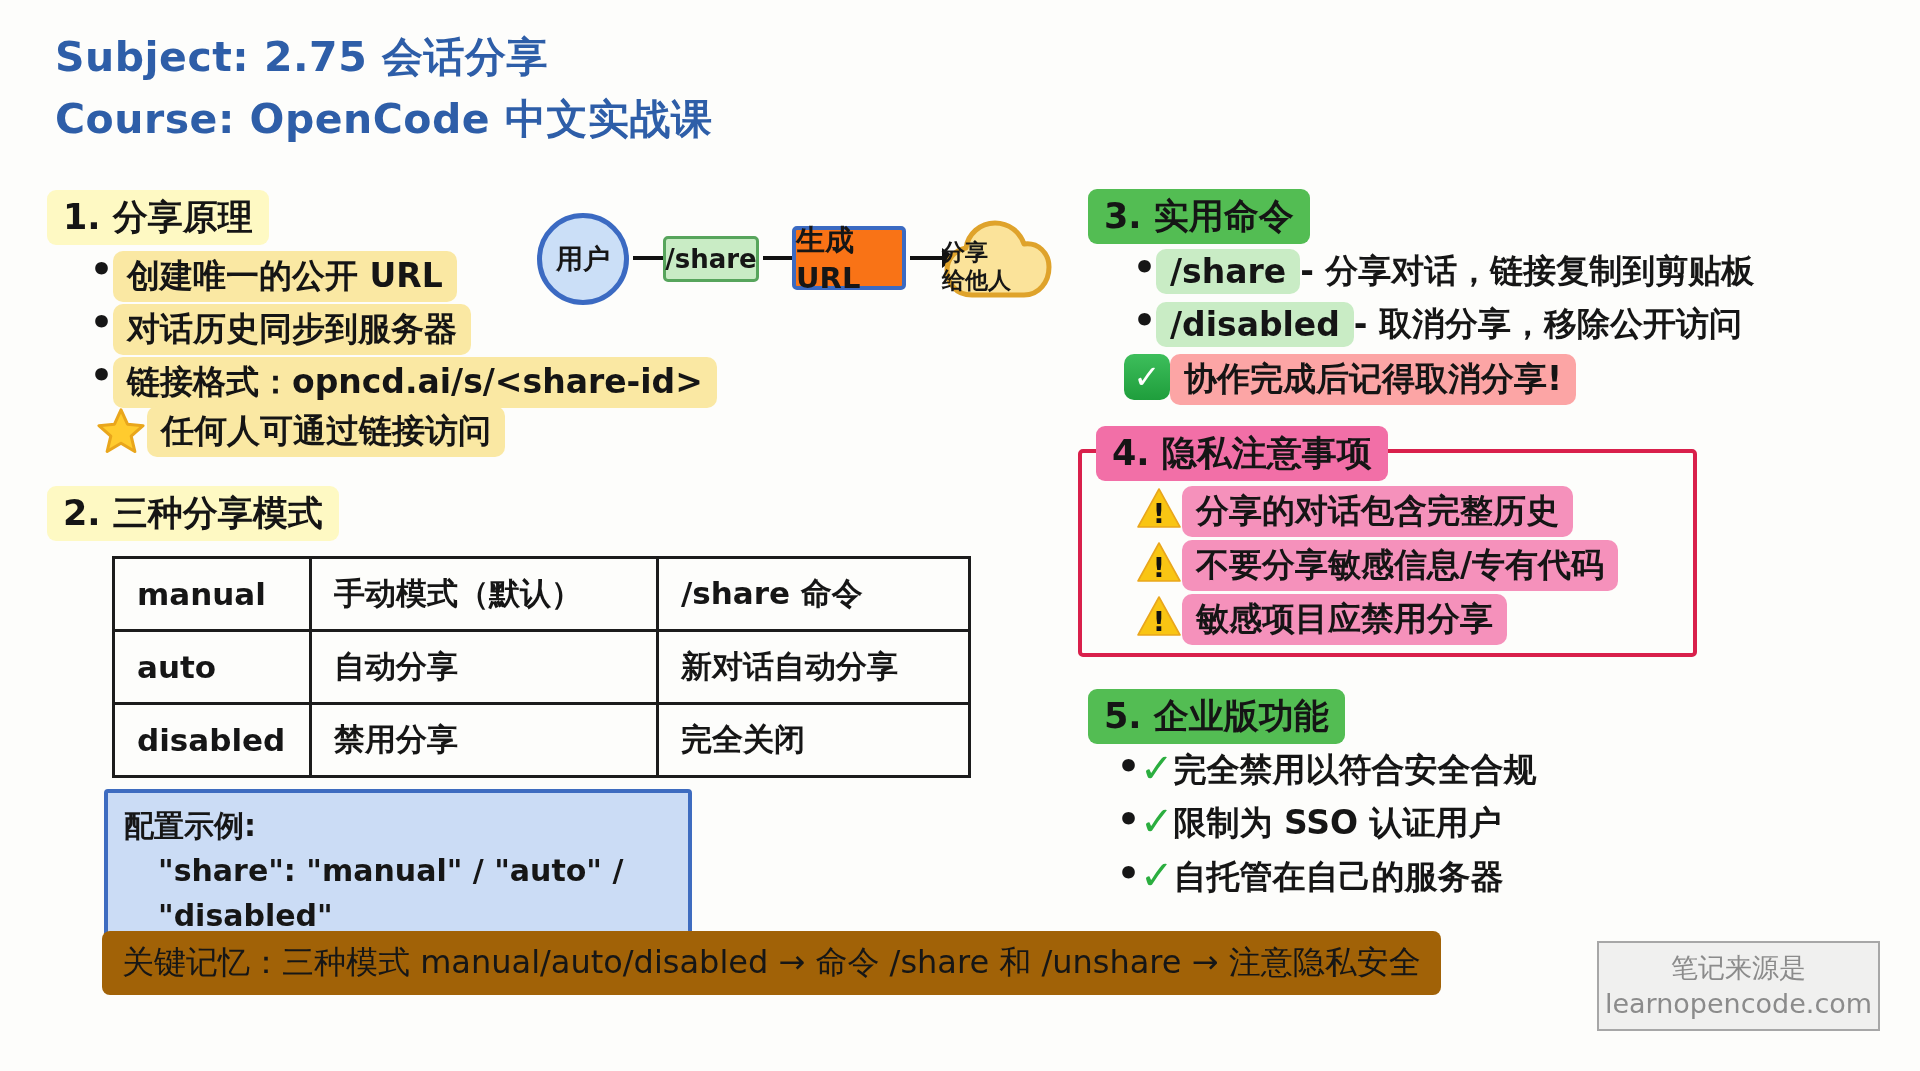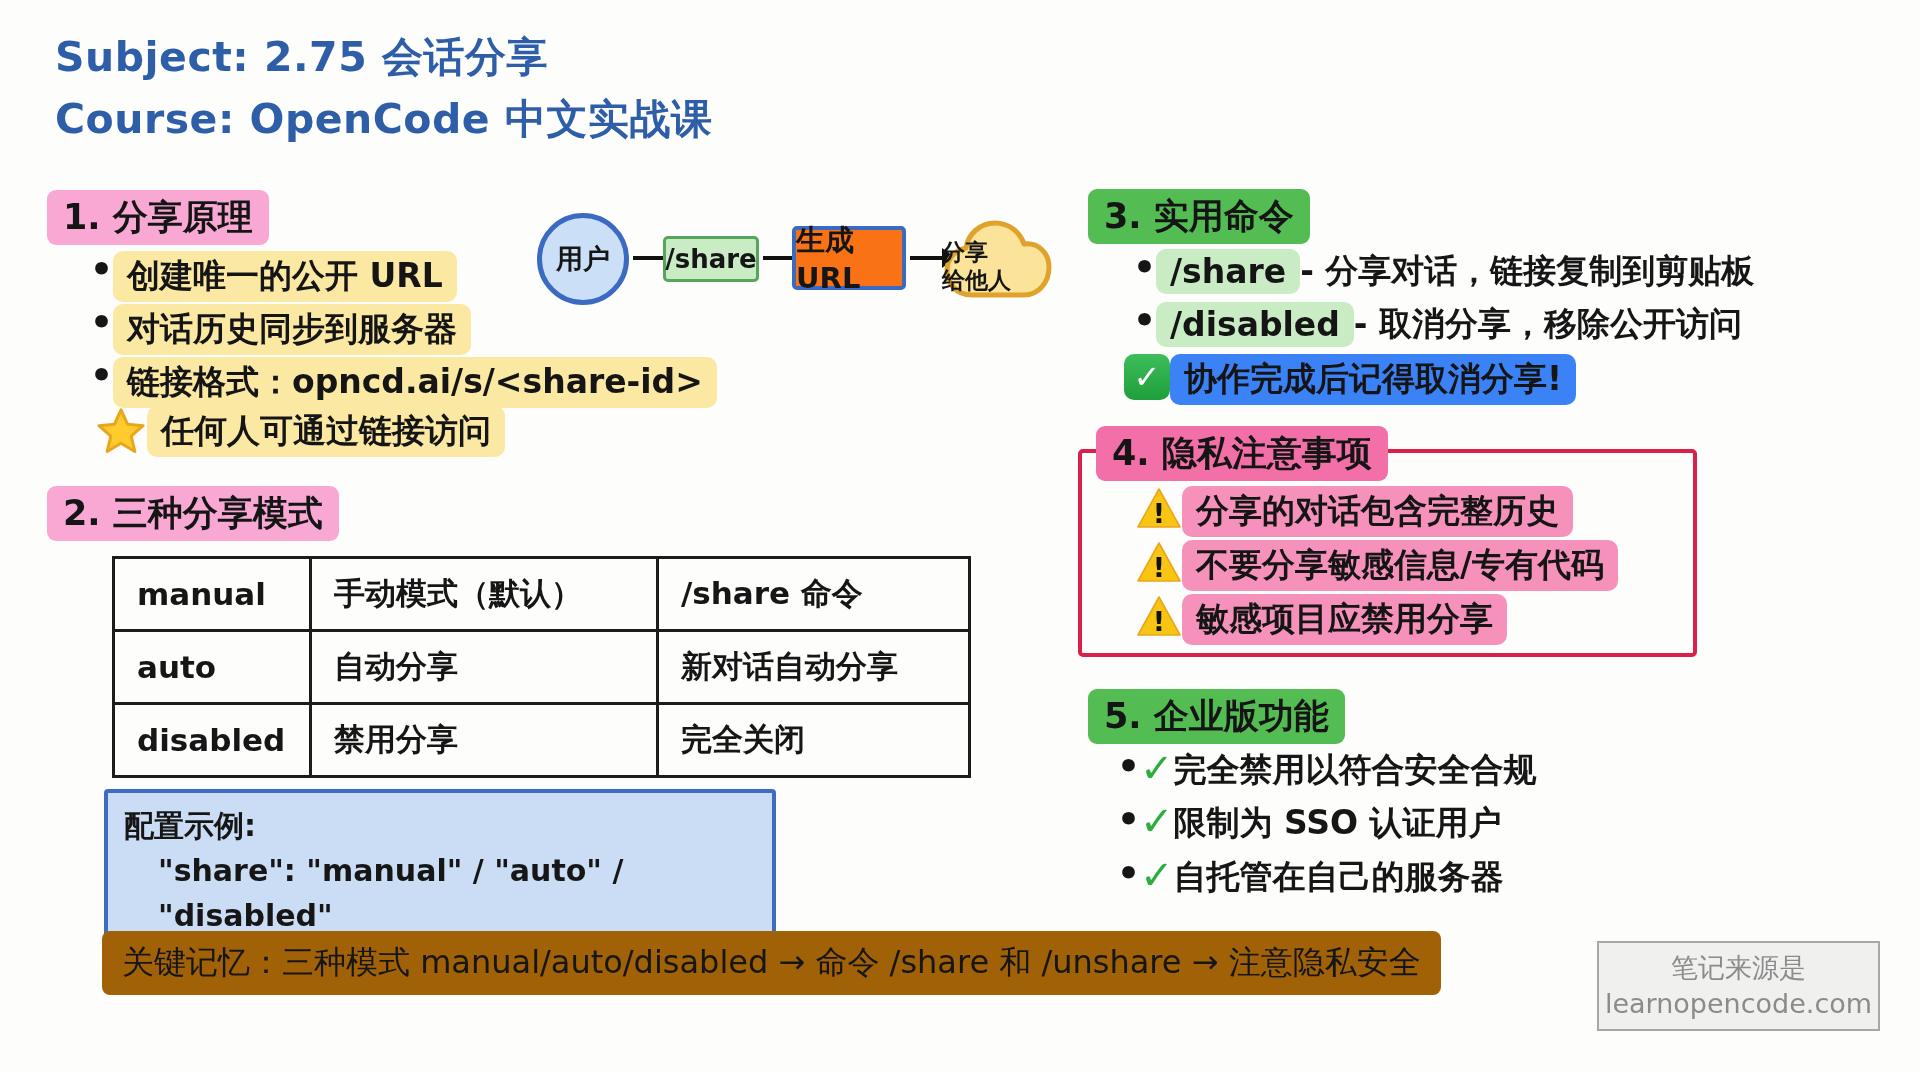--- a/index.html
+++ b/index.html
@@ -13,25 +13,25 @@
   .title{
     position:absolute;left:55px;
     font-size:41px;font-weight:700;color:#2E5EA8;white-space:nowrap;
     letter-spacing:.5px;
   }
   .chip{
     display:inline-block;border-radius:10px;padding:3px 14px;
     font-weight:700;color:#151515;white-space:nowrap;
   }
   .chip.big{font-size:35px;padding:4px 16px;border-radius:9px;}
-  .gold{background:#f9a8d4;text-align:right;}
+  .gold{background:#fef9c3;text-align:right;}
   .pale{background:#FAE8A3;font-size:33px;}
   .green-h{background:#53BD53;}
   .lgreen{background:#C9ECC5;font-size:33px;}
-  .tipgreen{background:#3b82f6;font-size:33px;}
+  .tipgreen{background:#fca5a5;font-size:33px;}
   .pink-h{background:#F26FA7;}
   .pink{background:#F591BB;font-size:33px;}
   .row{
     position:absolute;display:flex;align-items:flex-start;
     font-size:33px;font-weight:700;white-space:nowrap;
   }
   .dot::before{content:"•";font-size:36px;line-height:1;}
   .desc{font-weight:700;}
   
   .flow-circle{
@@ -54,21 +54,21 @@
   table.modes{position:absolute;left:112px;top:556px;border-collapse:collapse;}
   table.modes td{
     border:3px solid #1C1C1C;font-size:31px;font-weight:700;
     padding:14px 22px;white-space:nowrap;
   }
   table.modes td.c0{min-width:150px;}
   table.modes td.c1{min-width:300px;}
   table.modes td.c2{min-width:265px;}
   
   .config{
-    position:absolute;left:104px;top:789px;width:672px;box-sizing:border-box;
+    position:absolute;left:104px;top:789px;width:588px;box-sizing:border-box;
     background:#CBDCF5;border:4px solid #3E6CC0;border-radius:4px;
     padding:10px 16px 12px 16px;font-size:30px;font-weight:700;line-height:1.5;
   }
   .config .indent{padding-left:34px;}
   
   .footer-chip{
     position:absolute;left:102px;top:931px;background:#a16207;border-radius:8px;
     padding:10px 20px;font-size:32px;font-weight:400;white-space:nowrap;
   }
   

